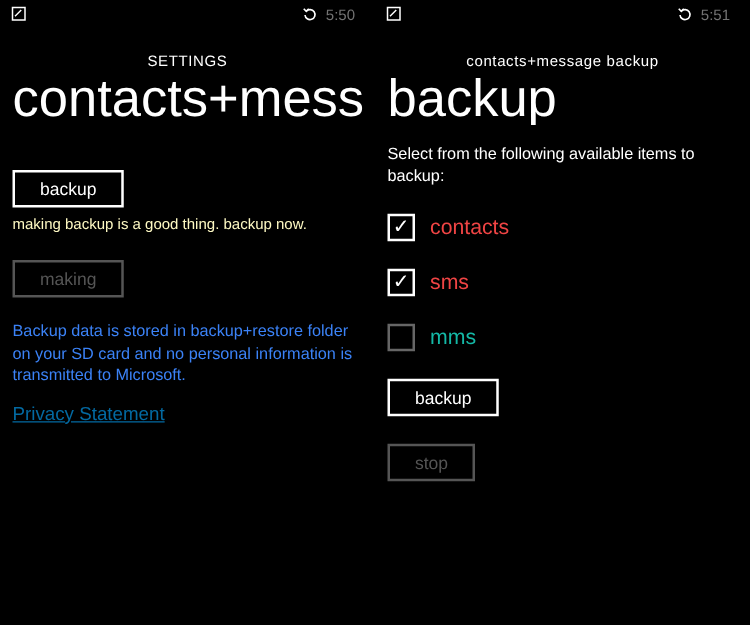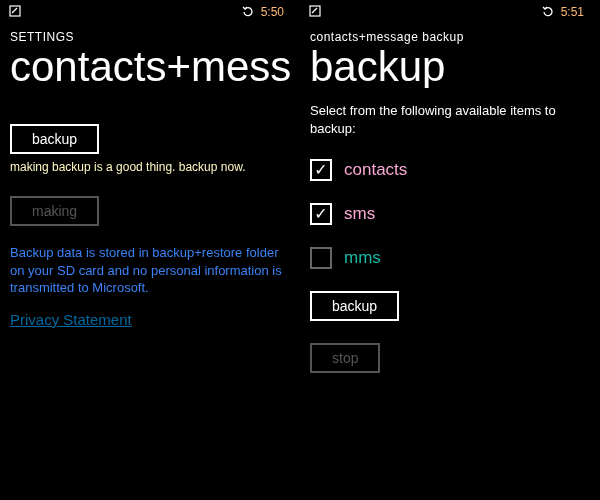--- a/index.html
+++ b/index.html
@@ -19,34 +19,35 @@
     position: relative;
     padding: 0 10px;
   }
   .statusbar {
     height: 24px;
     display: flex;
     justify-content: flex-end;
     align-items: center;
     gap: 6px;
     font-size: 12px;
-    color: #fdba74;
+    color: #737373;
     padding-right: 6px;
   }
   .statusbar .left-icon {
     position: absolute;
     left: 8px;
     top: 4px;
   }
   .icon svg { display: block; }
   .header-small {
     font-size: 12px;
     letter-spacing: 0.5px;
     color: #fff;
-    margin-top: 6px;
+    margin-top: 18px;
+    text-align: center;
   }
   .header-large {
     font-size: 42px;
     font-weight: 300;
     line-height: 1.0;
     white-space: nowrap;
     overflow: hidden;
     margin-top: 2px;
     margin-bottom: 14px;
   }
@@ -105,21 +106,21 @@
     justify-content: center;
   }
   .checkbox.disabled { border-color: #666; }
   .checkmark {
     font-size: 16px;
     line-height: 1;
     color: #fff;
   }
   .checklabel {
     font-size: 17px;
-    color: #f9a8d4;
+    color: #ef4444;
   }
   .checklabel.disabled { color: #14b8a6; }
 </style>
 </head>
 <body>
 
 <div class="pane">
   <div class="statusbar">
     <span class="left-icon icon">
       <svg width="14" height="14" viewBox="0 0 14 14">

